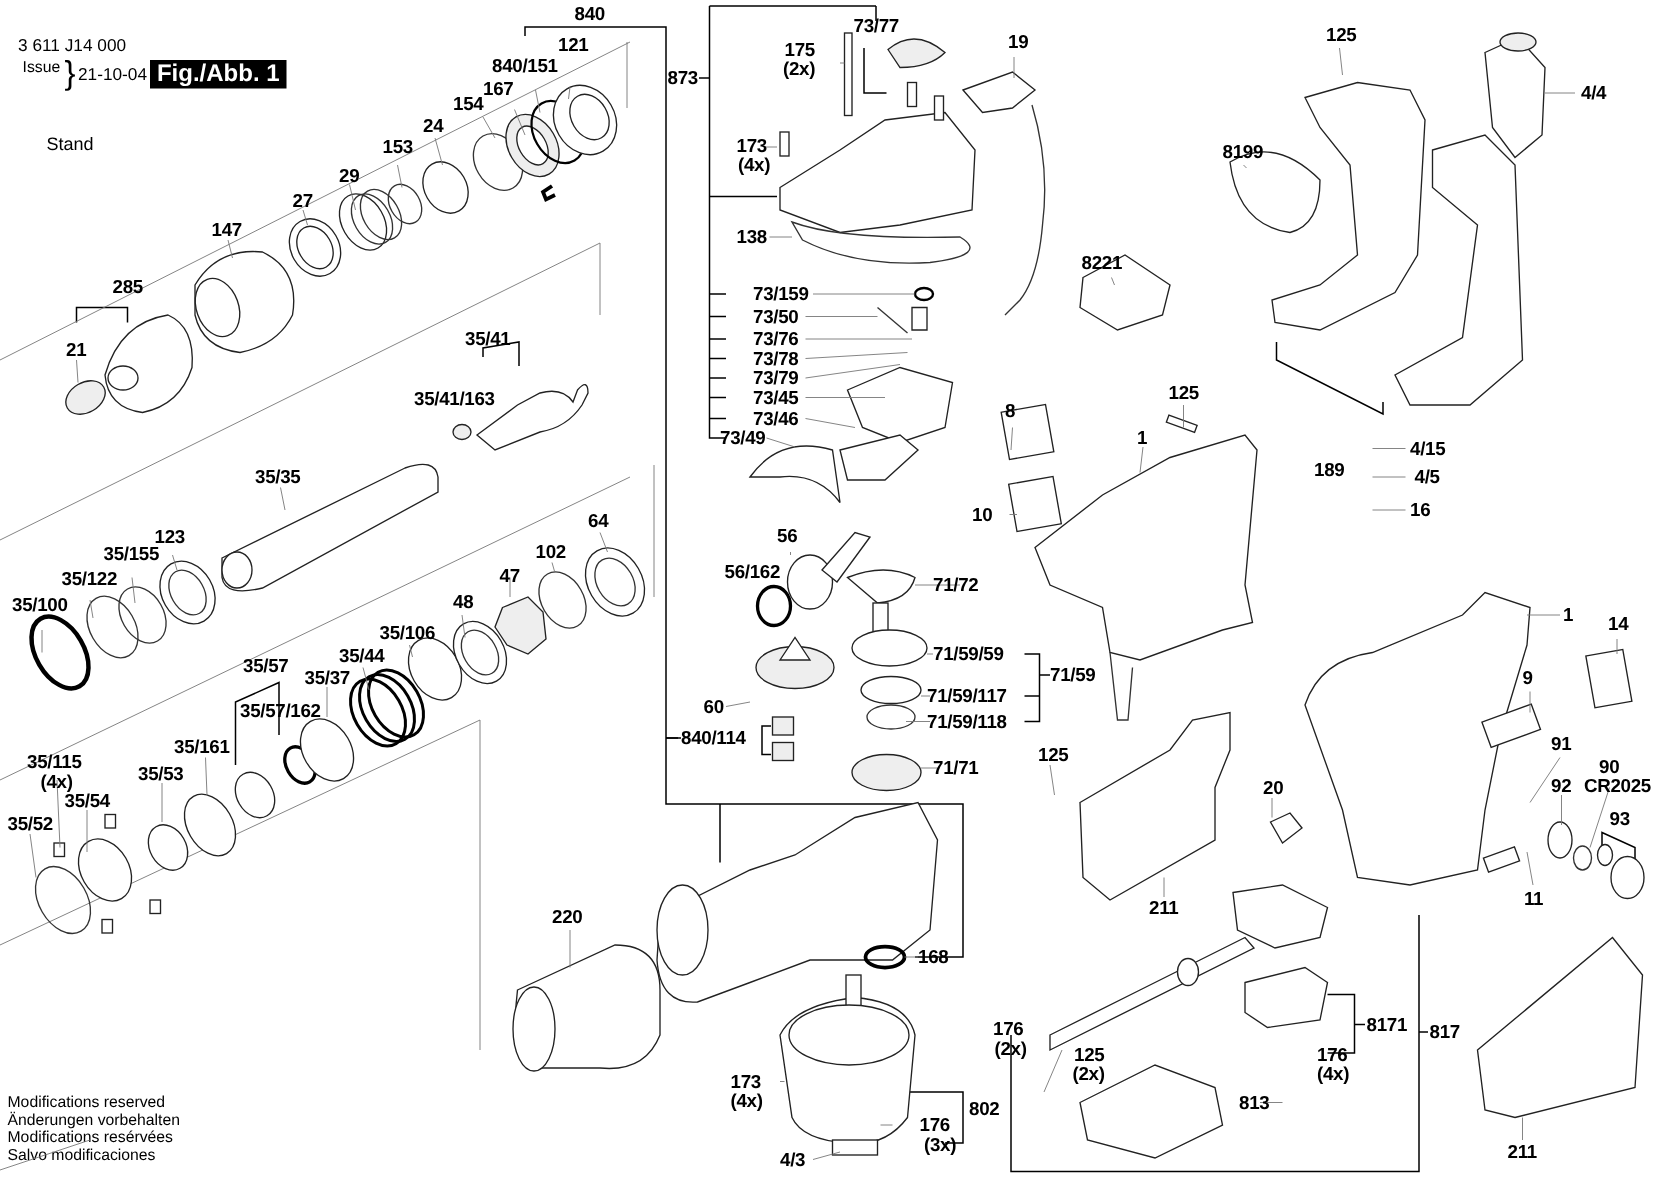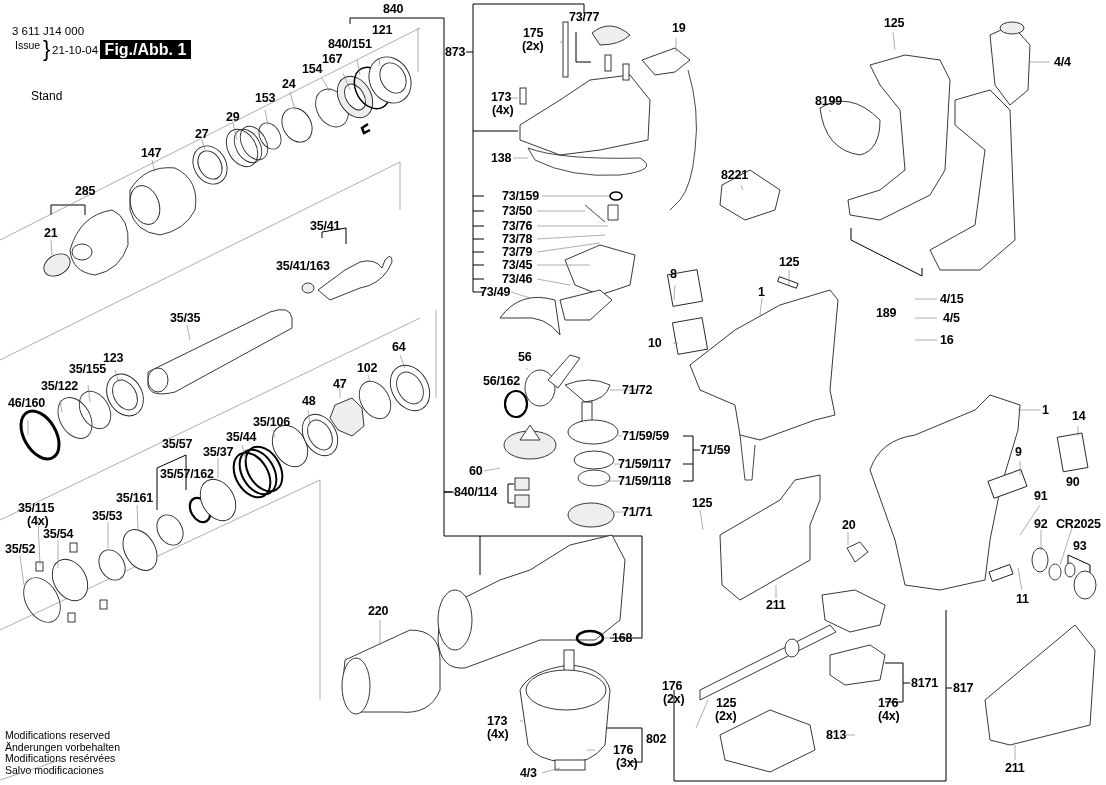--- a/index.html
+++ b/index.html
@@ -346,21 +346,21 @@
 <div class="lbl" style="left:195px;top:128px;">27</div>
 <div class="lbl" style="left:141px;top:147px;">147</div>
 <div class="lbl" style="left:75px;top:185px;">285</div>
 <div class="lbl" style="left:44px;top:227px;">21</div>
 <div class="lbl" style="left:310px;top:220px;">35/41</div>
 <div class="lbl" style="left:276px;top:260px;">35/41/163</div>
 <div class="lbl" style="left:170px;top:312px;">35/35</div>
 <div class="lbl" style="left:69px;top:363px;">35/155</div>
 <div class="lbl" style="left:103px;top:352px;">123</div>
 <div class="lbl" style="left:41px;top:380px;">35/122</div>
-<div class="lbl" style="left:8px;top:397px;">46/160</div>
+<div class="lbl" style="left:8px;top:397px;">35/100</div>
 <div class="lbl" style="left:392px;top:341px;">64</div>
 <div class="lbl" style="left:357px;top:362px;">102</div>
 <div class="lbl" style="left:333px;top:378px;">47</div>
 <div class="lbl" style="left:302px;top:395px;">48</div>
 <div class="lbl" style="left:253px;top:416px;">35/106</div>
 <div class="lbl" style="left:226px;top:431px;">35/44</div>
 <div class="lbl" style="left:162px;top:438px;">35/57</div>
 <div class="lbl" style="left:203px;top:446px;">35/37</div>
 <div class="lbl" style="left:160px;top:468px;">35/57/162</div>
 <div class="lbl" style="left:116px;top:492px;">35/161</div>
@@ -429,18 +429,18 @@
 <div class="lbl" style="left:815px;top:95px;">8199</div>
 <div class="lbl" style="left:721px;top:169px;">8221</div>
 <div class="lbl" style="left:876px;top:265px;margin-top:42px;">189</div>
 <div class="lbl" style="left:940px;top:293px;">4/15</div>
 <div class="lbl" style="left:943px;top:312px;">4/5</div>
 <div class="lbl" style="left:940px;top:334px;">16</div>
 <div class="lbl" style="left:1042px;top:404px;">1</div>
 <div class="lbl" style="left:1072px;top:410px;">14</div>
 <div class="lbl" style="left:1015px;top:446px;">9</div>
 <div class="lbl" style="left:1034px;top:490px;">91</div>
-<div class="lbl c" style="left:1066px;top:476px;">90</div>
+<div class="lbl c" style="left:1066px;top:505px;">90</div>
 <div class="lbl" style="left:1056px;top:518px;">CR2025</div>
 <div class="lbl" style="left:1034px;top:518px;">92</div>
 <div class="lbl" style="left:1073px;top:540px;">93</div>
 <div class="lbl" style="left:1016px;top:593px;">11</div>
 <div class="lbl" style="left:1005px;top:762px;">211</div>
 
 </body></html>

